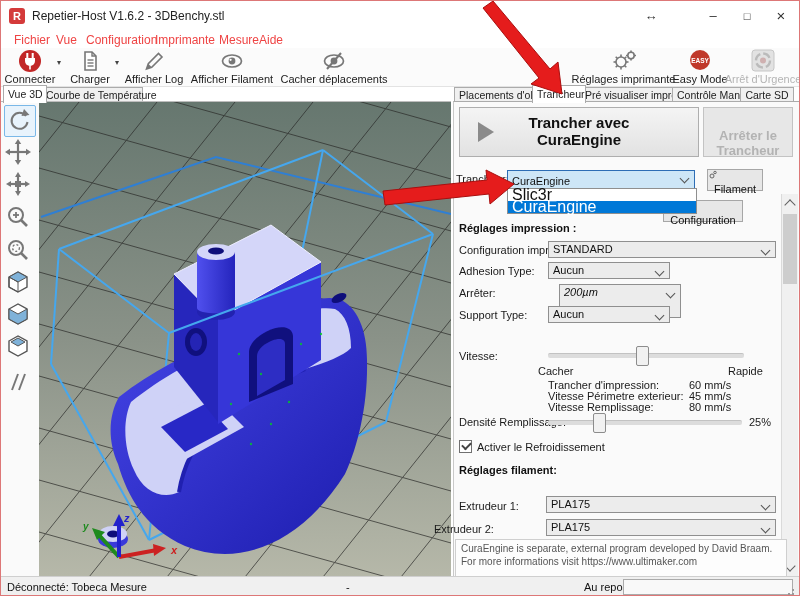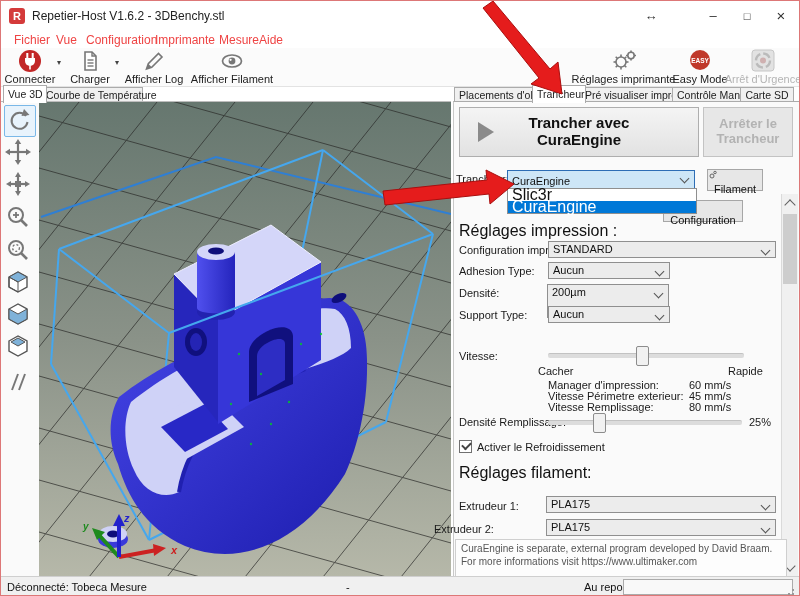--- a/index.html
+++ b/index.html
@@ -40,21 +40,21 @@
           border:1px solid #aeaeae;text-align:center;font-weight:bold;font-size:15px;color:#111;}
   .stopbtn{left:702px;top:106px;width:88px;height:48px;background:#e7e7e7;border:1px solid #c3c3c3;
            text-align:center;font-weight:bold;font-size:13px;color:#b3b3b3;}
   .play{position:absolute;left:18px;top:14px;width:0;height:0;border-left:16px solid #8a8a8a;
         border-top:10px solid transparent;border-bottom:10px solid transparent;}
   .combo{background:#ececec;border:1px solid #8f8f8f;font-size:11px;line-height:15px;padding-left:4px;
          box-sizing:border-box;color:#111;}
   .chev{position:absolute;right:6px;top:4px;width:6px;height:6px;border-right:1.4px solid #555;
         border-bottom:1.4px solid #555;transform:rotate(45deg);}
   .btn{background:#e7e7e7;border:1px solid #a6a6a6;font-size:11px;text-align:center;color:#111;}
-  .heading{font-size:16px;font-weight:normal;color:#111;white-space:nowrap;}
+  .heading{font-size:11px;font-weight:bold;color:#111;white-space:nowrap;}
   .track{height:4px;background:#dcdcdc;border-top:1px solid #c2c2c2;border-radius:2px;}
   .thumb{position:absolute;width:11px;height:18px;top:-8px;background:#f1f1f1;border:1px solid #8c8c8c;border-radius:2px;}
   .cbx{width:13px;height:13px;background:#fff;border:1px solid #707070;box-sizing:border-box;}
   .check{position:absolute;left:2px;top:1px;width:7px;height:4px;border-left:2px solid #444;
          border-bottom:2px solid #444;transform:rotate(-45deg);}
   .ddlist{left:506px;top:187px;width:188px;background:#fff;border:1px solid #8f8f8f;z-index:6;}
   .dditem{font-size:16px;line-height:12px;padding:0 0 0 4px;color:#111;}
   .ddsel{background:#0078d7;color:#fff;}
   .scroll{left:780px;top:193px;width:16px;height:382px;background:#f0f0f0;border-left:1px solid #dadada;}
   .scrarrow{position:absolute;left:4px;width:7px;height:7px;border-right:1.4px solid #606060;border-bottom:1.4px solid #606060;}
@@ -134,20 +134,30 @@
       <span class="tbicon">
         <svg width="26" height="24" viewBox="0 0 26 24">
             <ellipse cx="13" cy="12" rx="9.5" ry="6" fill="none" stroke="#777" stroke-width="1.7"></ellipse>
         <circle cx="13" cy="12" r="3.4" fill="#777"></circle>
             <circle cx="11.6" cy="10.8" r="1.1" fill="#fff"></circle>
           </svg>
       </span>
       <span class="tblabel">Afficher Filament</span>
     </div>
 
+    <div class="abs tbitem" style="left:278px;width:110px;">
+      <span class="tbicon">
+        <svg width="26" height="24" viewBox="0 0 26 24">
+            <ellipse cx="13" cy="12" rx="9.5" ry="6" fill="none" stroke="#777" stroke-width="1.7"></ellipse>
+        <circle cx="13" cy="12" r="3.4" fill="#777"></circle>
+            <line x1="6" y1="20" x2="20" y2="4" stroke="#777" stroke-width="2"></line>
+          </svg>
+      </span>
+      <span class="tblabel">Cacher déplacements</span>
+    </div>
 
     <div class="abs tbitem" style="left:570px;width:105px;">
       <span class="tbicon">
         <svg width="30" height="24" viewBox="0 0 30 24">
           <g stroke="#777" stroke-width="1.6" fill="none">
             <circle cx="12" cy="13" r="5"></circle>
             <g>
                 <line x1="12" y1="5.5" x2="12" y2="8"></line>
                 <line x1="12" y1="18" x2="12" y2="20.5"></line>
                 <line x1="4.5" y1="13" x2="7" y2="13"></line>
@@ -388,21 +398,21 @@
   </div>
 
   <div class="abs rpanel"></div>
 
   <div class="abs bigbtn">
     <span class="play"></span>
     <div style="margin-top:6px;">Trancher avec</div>
     <div>CuraEngine</div>
   </div>
   <div class="abs stopbtn">
-    <div style="margin-top:8px;">Arrêter le</div>
+    <div style="margin-top:20px;">Arrêter le</div>
     <div>Trancheur</div>
   </div>
 
   <span class="abs lbl" style="left:455px;top:172px;">Trancheur:</span>
   <div class="abs" style="left:506px;top:169px;width:188px;height:19px;background:#cde6f7;border:1px solid #2d6db5;box-sizing:border-box;">
     <span style="font-size:11px;line-height:17px;padding-left:4px;display:inline-block;">CuraEngine</span>
     <span class="chev"></span>
   </div>
   <div class="abs btn" style="left:706px;top:168px;width:54px;height:20px;line-height:18px;">
     <svg width="10" height="10" viewBox="0 0 20 20" style="vertical-align:-1px;">
@@ -438,40 +448,40 @@
     <span>STANDARD</span>
     <span class="chev" style="top:5px;"></span>
   </div>
 
   <span class="abs lbl" style="left:458px;top:264px;">Adhesion Type:</span>
   <div class="abs combo" style="left:547px;top:261px;width:122px;height:17px;">
     <span>Aucun</span>
     <span class="chev" style="top:5px;"></span>
   </div>
 
-  <span class="abs lbl" style="left:458px;top:286px;">Densité:</span>
-  <div class="abs combo" style="left:546px;top:283px;width:122px;height:34px;">
+  <span class="abs lbl" style="left:458px;top:286px;">Arrêter:</span>
+  <div class="abs combo" style="left:558px;top:283px;width:122px;height:34px;font-style:italic;">
     <span>200µm</span>
     <span class="chev" style="top:5px;"></span>
   </div>
 
   <span class="abs lbl" style="left:458px;top:308px;">Support Type:</span>
   <div class="abs combo" style="left:547px;top:305px;width:122px;height:17px;">
     <span>Aucun</span>
     <span class="chev" style="top:5px;"></span>
   </div>
 
   <span class="abs lbl" style="left:458px;top:349px;">Vitesse:</span>
   <div class="abs track" style="left:547px;top:352px;width:196px;">
     <div class="thumb" style="left:88px;"></div>
   </div>
   <span class="abs lbl" style="left:537px;top:364px;">Cacher</span>
   <span class="abs lbl" style="left:727px;top:364px;">Rapide</span>
 
-  <span class="abs lbl" style="left:547px;top:378px;">Manager d'impression:</span>
+  <span class="abs lbl" style="left:547px;top:378px;">Trancher d'impression:</span>
   <span class="abs lbl" style="left:688px;top:378px;width:36px;text-align:right;">60 mm/s</span>
   <span class="abs lbl" style="left:547px;top:389px;">Vitesse Périmetre exterieur:</span>
   <span class="abs lbl" style="left:688px;top:389px;width:36px;text-align:right;">45 mm/s</span>
   <span class="abs lbl" style="left:547px;top:400px;">Vitesse Remplissage:</span>
   <span class="abs lbl" style="left:688px;top:400px;width:36px;text-align:right;">80 mm/s</span>
 
   <span class="abs lbl" style="left:458px;top:415px;">Densité Remplissage:</span>
   <div class="abs track" style="left:547px;top:419px;width:194px;">
     <div class="thumb" style="left:45px;"></div>
   </div>

